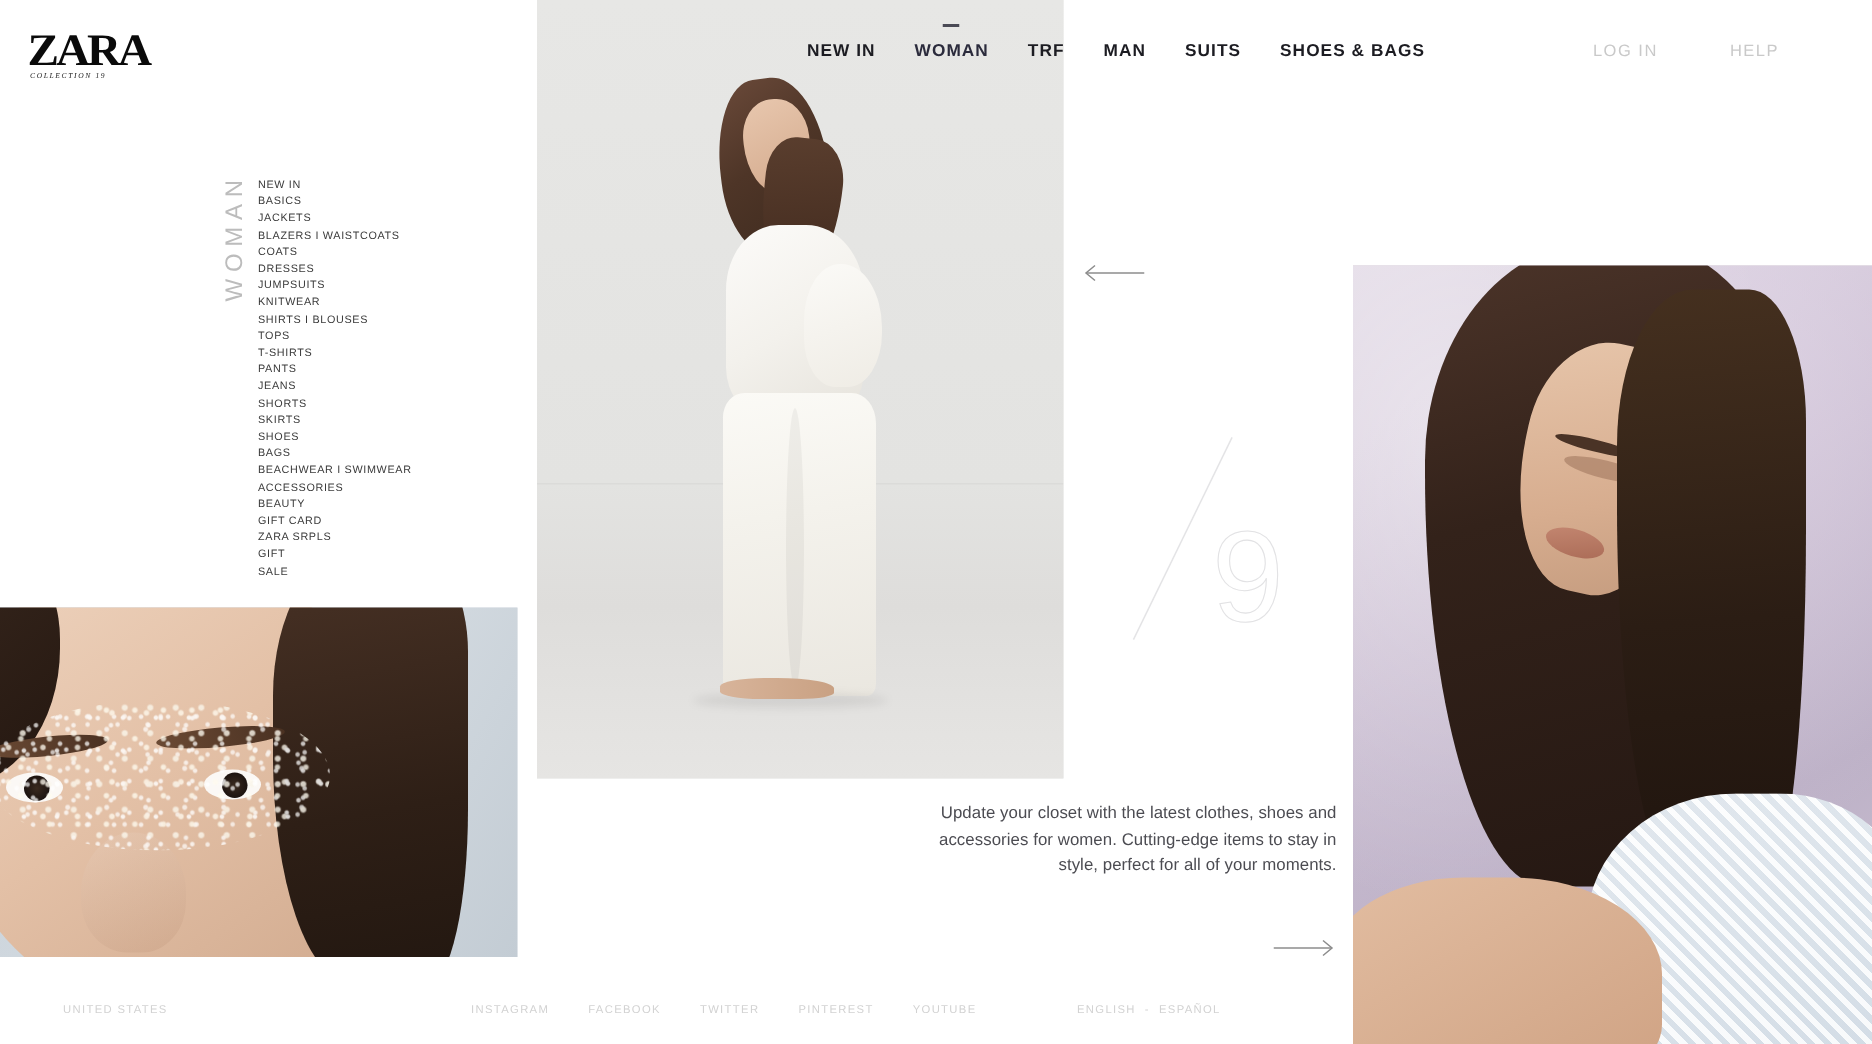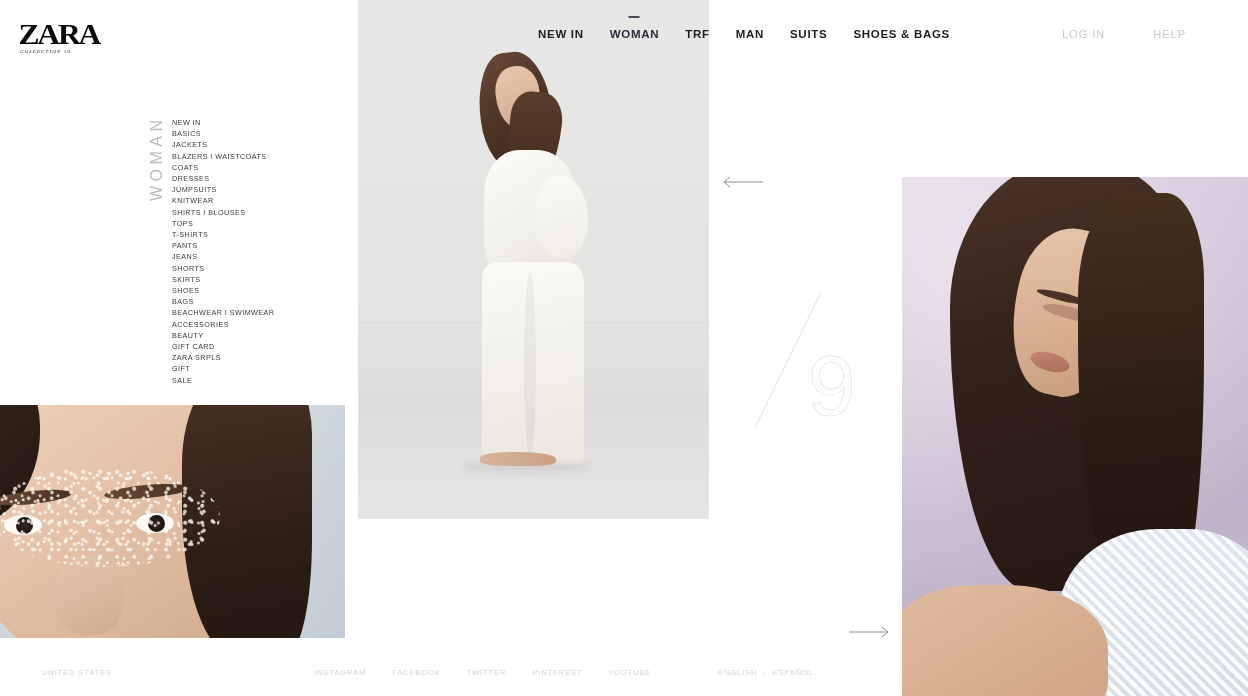--- a/index.html
+++ b/index.html
@@ -432,20 +432,21 @@
       <polyline points="9,4 3,9 9,14" fill="none" stroke="#8c8c8c" stroke-width="1"></polyline>
     </svg>
   </div>
 
   <div class="counter">
     <div class="slash"></div>
     <div class="num n2">9</div>
   </div>
 
 
+  <div class="desc">Update your closet with the latest clothes, shoes and accessories for women. Cutting-edge items to stay in style, perfect for all of your moments.</div>
 
   <div class="arrow-next">
     <svg width="42" height="18" viewBox="0 0 42 18">
       <line x1="0" y1="9" x2="39" y2="9" stroke="#8c8c8c" stroke-width="1"></line>
       <polyline points="33,4 39,9 33,14" fill="none" stroke="#8c8c8c" stroke-width="1"></polyline>
     </svg>
   </div>
 
   <div class="footer">
     <div class="ft-country">UNITED STATES</div>

